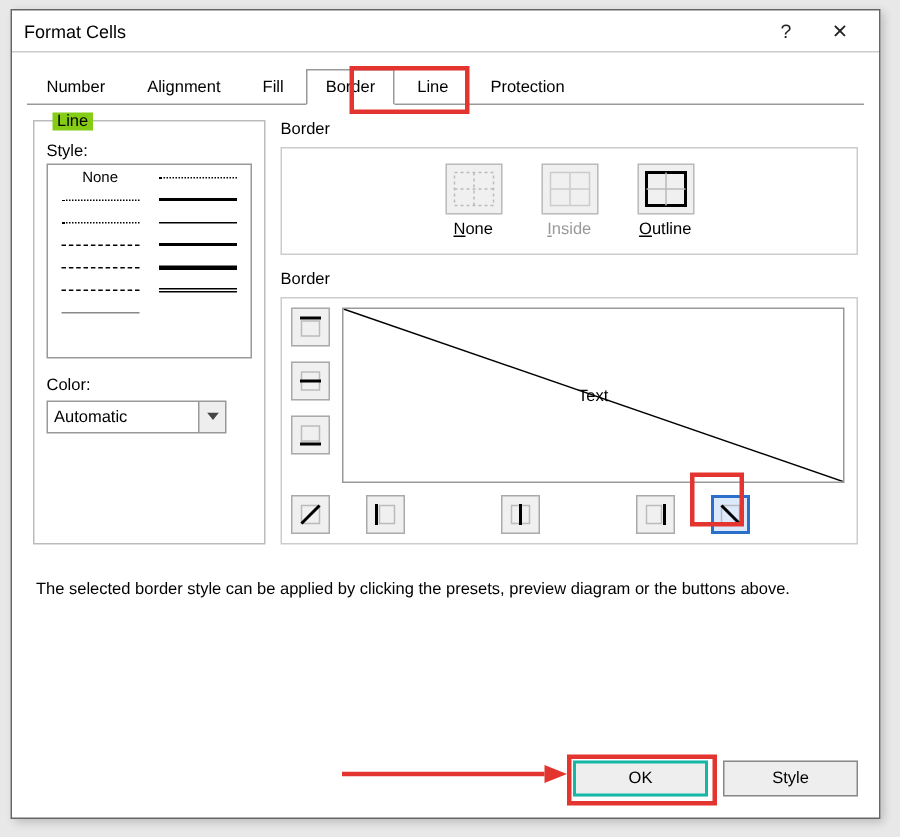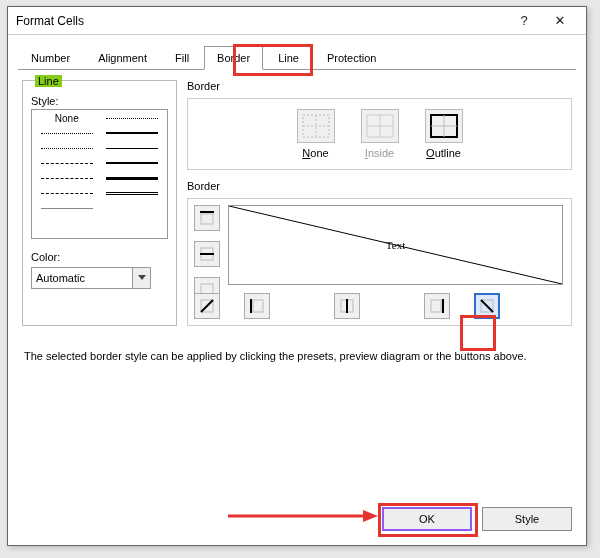--- a/index.html
+++ b/index.html
@@ -138,22 +138,21 @@
     width:38px;height:34px;border:1px solid #bbb;background:#f0f0f0;
     display:flex;align-items:center;justify-content:center;
   }
   .preset .pic svg{ display:block; }
   .preset .cap { font-size:11px; }
   .preset.disabled .cap { color:#999; }
   .border-area {
     border:1px solid #ccc;
     padding:8px;
     position:relative;
-    height:128px;
-    font-family:Liberation Serif, serif;
+    height:165px;
   }
   .side-btns {
     position:absolute; left:6px; top:6px;
     display:flex; flex-direction:column; gap:10px;
   }
   .bottom-btns {
     position:absolute; left:6px; bottom:6px;
     display:flex; gap:24px;
   }
   .bbtn {
@@ -177,21 +176,21 @@
     position:absolute; right:14px; bottom:14px;
     display:flex; gap:10px; align-items:center;
   }
   .btn-std {
     width:90px; height:24px;
     border:1px solid #888;
     background:#eee;
     display:flex;align-items:center;justify-content:center;
     cursor:pointer;
   }
-  .btn-std.primary { border:2px solid #8b5cf6; }
+  .btn-std.primary { border:2px solid #14b8a6; }
   .ok-hl { position:absolute; right:108px; bottom:8px; width:100px; height:34px; border:3px solid #e3342f; pointer-events:none; }
   .arrow {
     position:absolute; bottom:22px; left:220px; width:150px; height:14px;
     pointer-events:none;
   }
 </style>
 </head>
 <body>
 
 <div class="bg-blur"></div>

